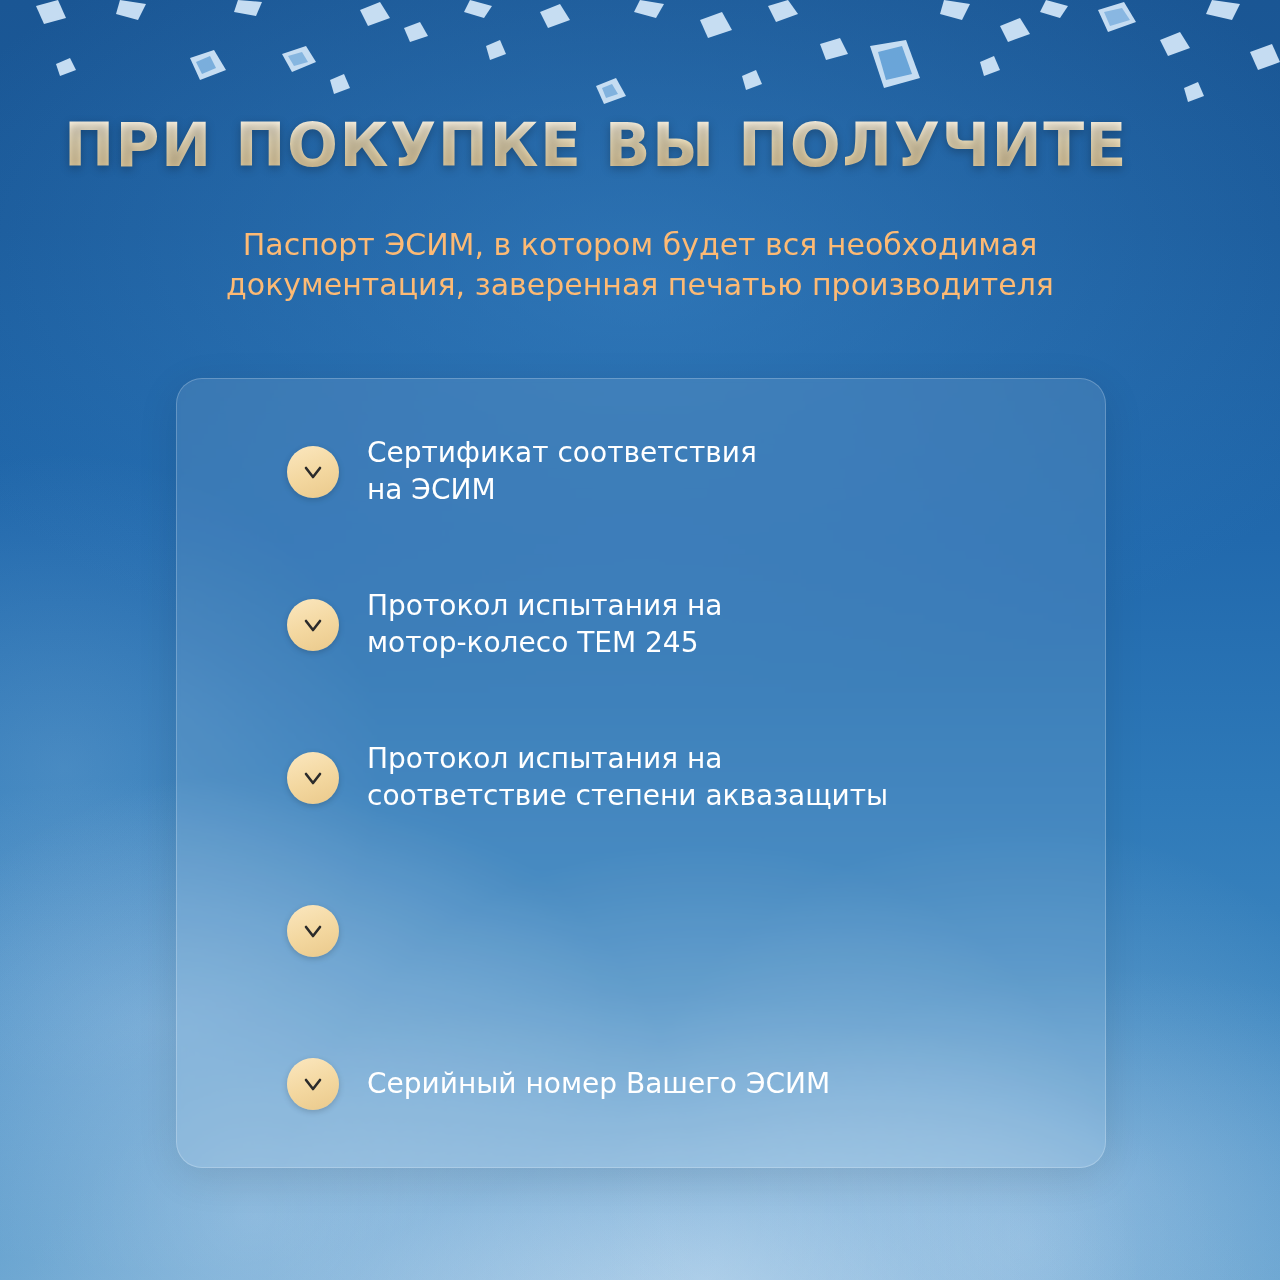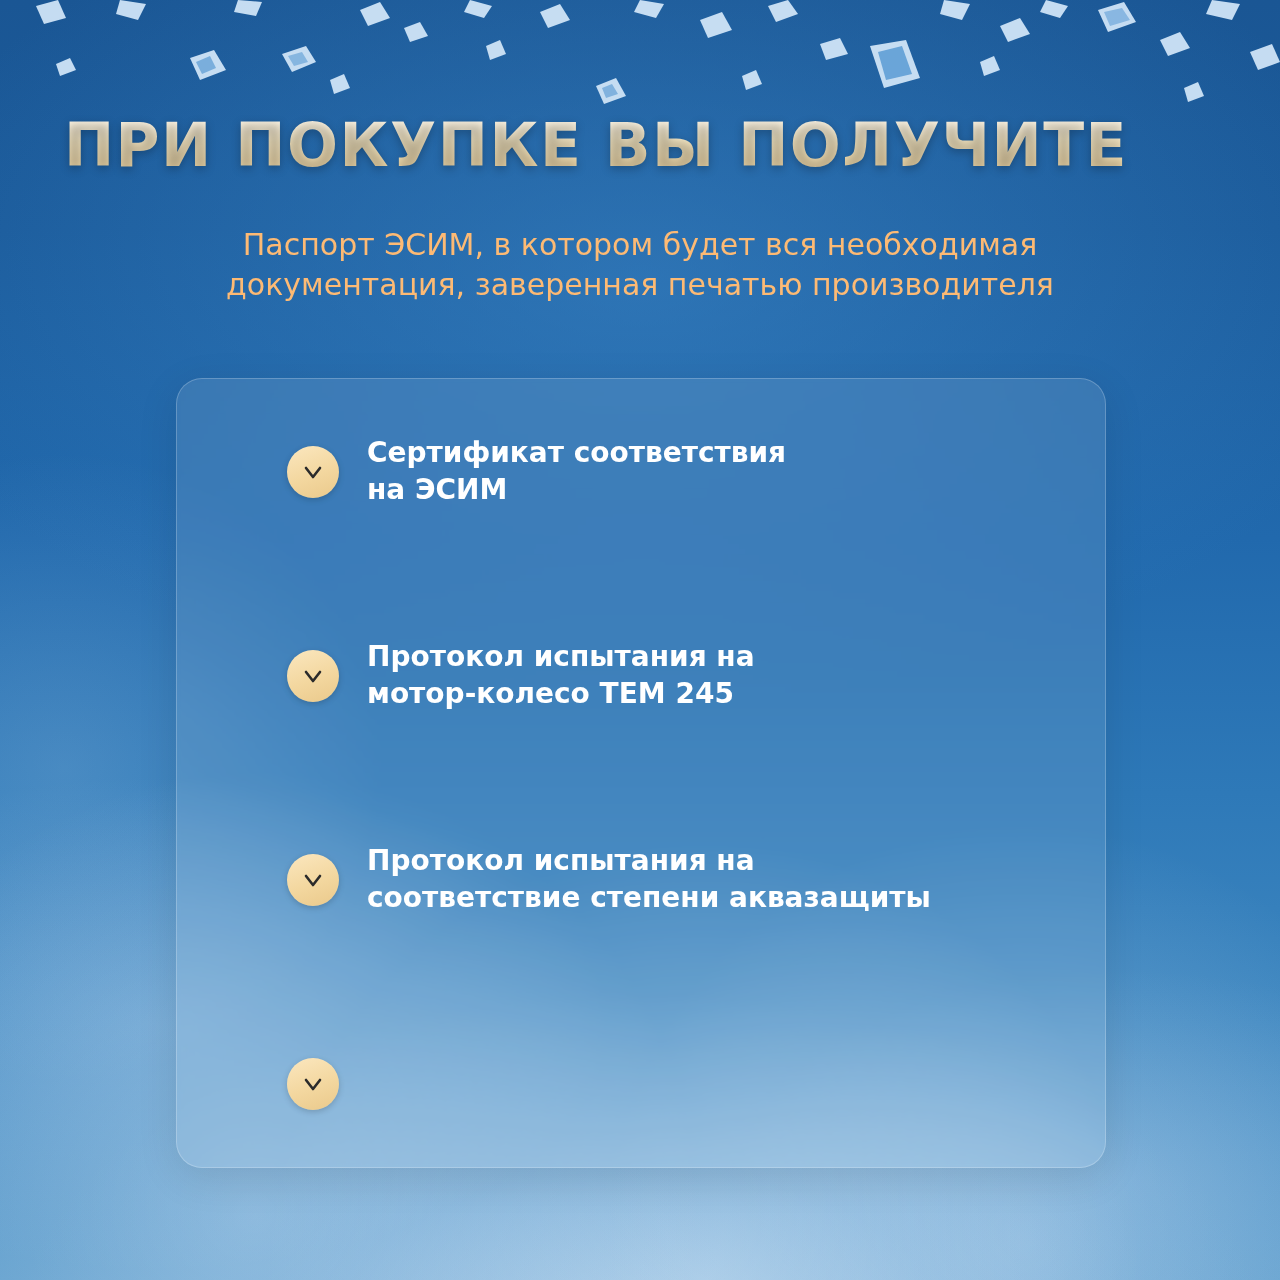--- a/index.html
+++ b/index.html
@@ -84,21 +84,20 @@
     left: 176px;
     top: 378px;
     width: 930px;
     height: 790px;
     border-radius: 26px;
     background: rgba(255,255,255,0.10);
     border: 1px solid rgba(255,255,255,0.22);
     box-shadow: 0 10px 40px rgba(0,0,0,0.10);
     backdrop-filter: blur(2px);
     padding: 50px 60px 40px 110px;
-    font-weight: bold;
   }
 
   .benefit-list {
     list-style: none;
     display: flex;
     flex-direction: column;
     justify-content: space-between;
     height: 100%;
   }
 
@@ -204,14 +203,22 @@
       <span class="benefit-text">Протокол испытания на
 соответствие степени аквазащиты</span>
     </li>
     <li class="benefit-item">
       <span class="check-badge">
         <svg width="30" height="30" viewBox="0 0 30 30">
             <path d="M8 11 L15 20 L22 11" fill="none" stroke="#2b2b2b" stroke-width="2.6" stroke-linecap="round" stroke-linejoin="round"></path>
           </svg>
       </span>
     </li>
+    <li class="benefit-item">
+      <span class="check-badge">
+        <svg width="30" height="30" viewBox="0 0 30 30">
+            <path d="M8 11 L15 20 L22 11" fill="none" stroke="#2b2b2b" stroke-width="2.6" stroke-linecap="round" stroke-linejoin="round"></path>
+          </svg>
+      </span>
+      <span class="benefit-text">Серийный номер Вашего ЭСИМ</span>
+    </li>
   </ul>
 </div>
 
 </body></html>

